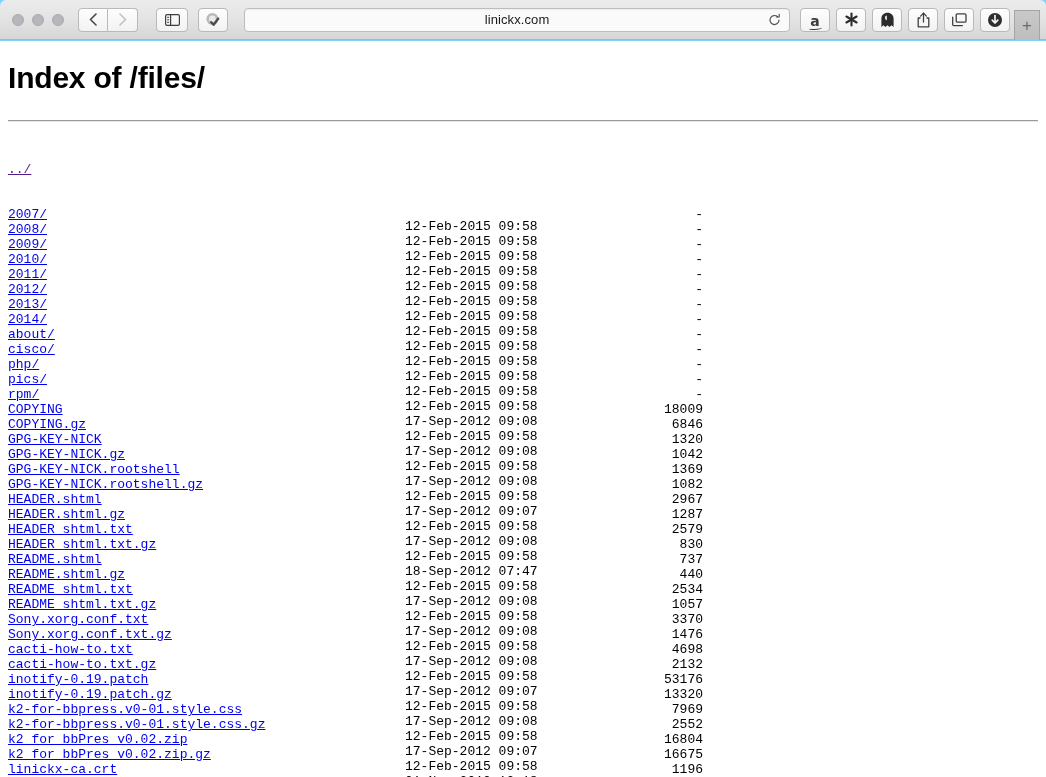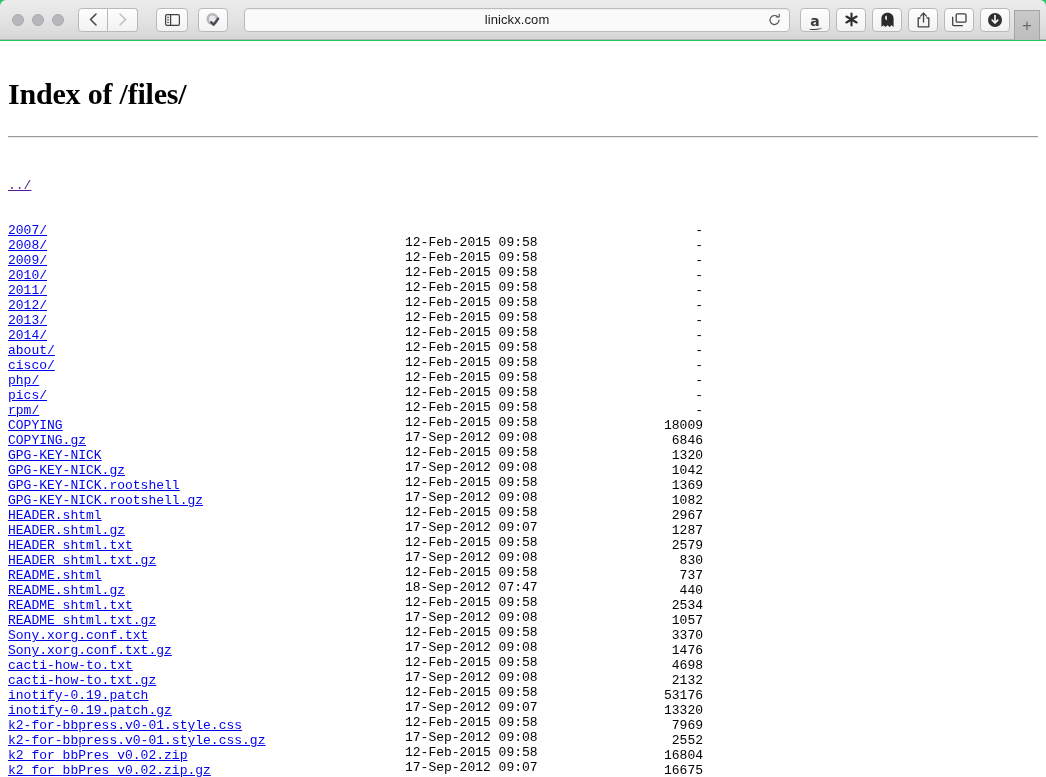--- a/index.html
+++ b/index.html
@@ -5,21 +5,21 @@
   * { box-sizing: border-box; }
   html, body { margin:0; padding:0; }
   body {
     width:1046px; height:777px;
     background:#ffffff;
     font-family:"Liberation Sans", sans-serif;
     overflow:hidden;
   }
 
   
-  .browser-window { width:1046px; height:777px; position:relative; background:#22c55e; }
+  .browser-window { width:1046px; height:777px; position:relative; background:#7dd3fc; }
 
   .toolbar {
     position:relative;
     height:40px;
     background:linear-gradient(to bottom,#ececec 0%,#e3e3e3 50%,#d6d6d6 100%);
     border-bottom:1px solid #b3b3b3;
     display:flex;
     align-items:center;
     padding:0 6px 0 12px;
     border-top-left-radius:6px;
@@ -83,25 +83,25 @@
                 height:3px; border-bottom:1.5px solid #3a3a3a; border-radius:0 0 60% 40%; }
 
   
   .page {
     position:absolute; top:41px; left:0; right:0; bottom:0;
     background:#ffffff;
     overflow:hidden;
     padding:0 8px;
   }
   .page-title {
-    font-family:Liberation Serif, serif;
+    font-family:Liberation Sans, sans-serif;
     font-size:30px;
     font-weight:bold;
     color:#000;
-    margin:36px 0 0 0;
+    margin:20px 0 0 0;
     letter-spacing:-0.2px;
   }
   .rule {
     border:none;
     border-top:1px solid #9a9a9a;
     border-bottom:1px solid #e8e8e8;
     height:0;
     margin:25px 0 10px 0;
   }
 

